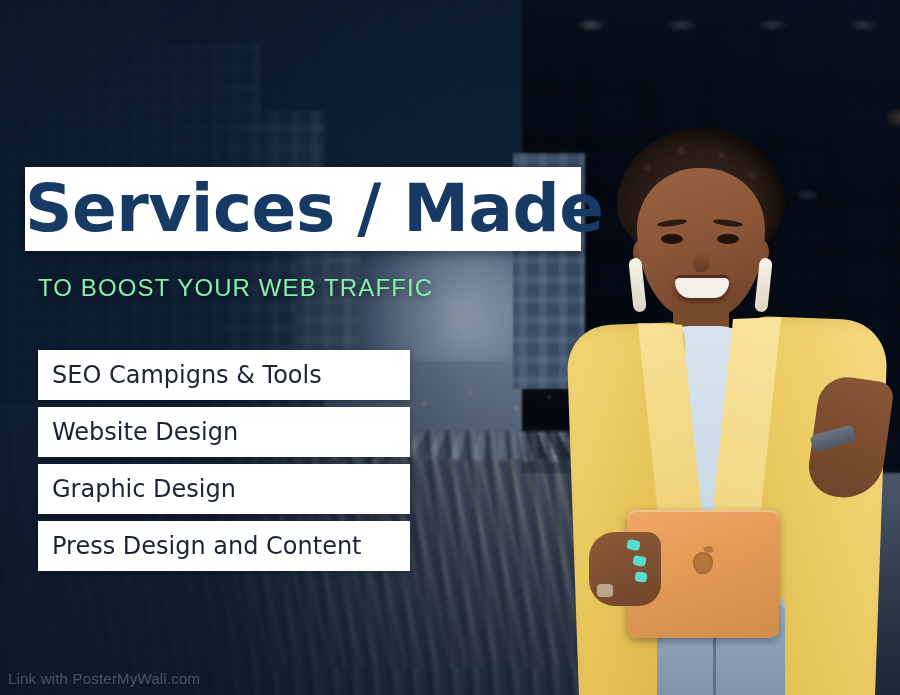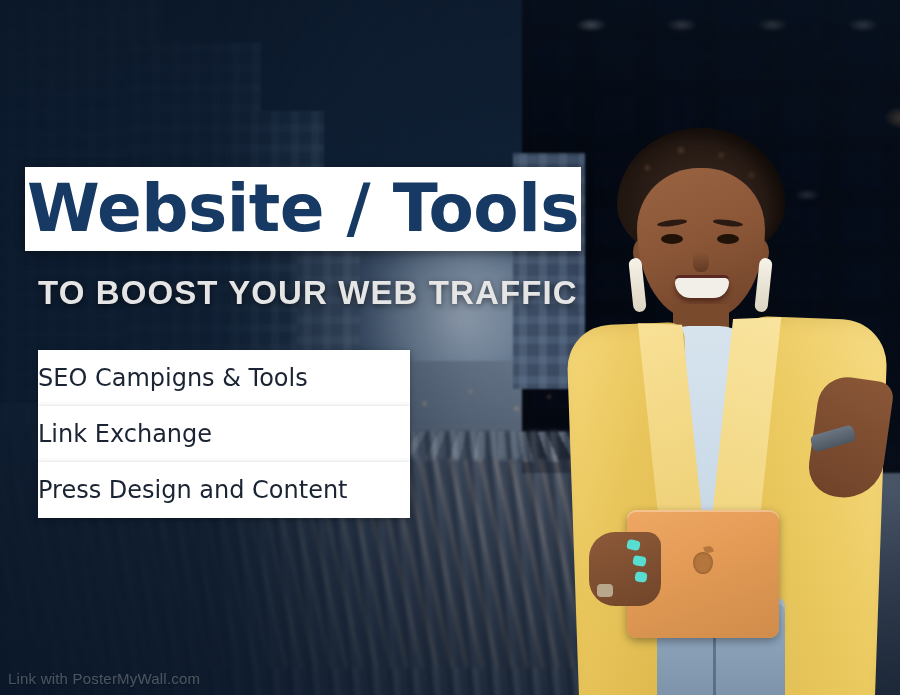--- a/index.html
+++ b/index.html
@@ -247,31 +247,32 @@
   }
   .headline{
     position:absolute; left:0; right:0; top:50%; transform:translateY(-50%);
     text-align:center; color:#163a63;
     font-size:66px; font-weight:700; letter-spacing:-.5px; line-height:1;
     white-space:nowrap;
     font-family:"DejaVu Sans","Liberation Sans",sans-serif;
   }
   .subline{
     position:absolute; left:38px; top:276px;
-    color:#e5e5e5; font-size:33px; line-height:1; letter-spacing:1.1px;
-    font-weight:700; text-shadow:0 2px 6px rgba(0,0,0,.5);
+    color:#86efac; font-size:24px; line-height:1; letter-spacing:1.1px;
+    font-weight:400; text-shadow:0 2px 6px rgba(0,0,0,.5);
     white-space:nowrap;
   }
 
   .services{ position:absolute; left:38px; top:350px; width:372px; }
   .svc{
     position:relative;
-    height:56px; 
+    height:50px; margin-bottom:7px;
     background:#ffffff;
     display:flex; align-items:center;
+    padding-left:14px;
     box-shadow:0 2px 6px rgba(0,0,0,.3);
   }
   .svc-label{
     color:#1b2433; font-size:24px; line-height:1; font-weight:400;
     white-space:nowrap;
     font-family:"DejaVu Sans","Liberation Sans",sans-serif;
   }
 
   .watermark{
     position:absolute; left:8px; bottom:8px;
@@ -356,31 +357,34 @@
     <div class="p-el apple-leaf"></div>
     <div class="p-el hand-l"></div>
     <div class="p-el nail1"></div>
     <div class="p-el nail2"></div>
     <div class="p-el nail3"></div>
     <div class="p-el ring"></div>
   </div>
 
 
   <div class="headline-band">
-    <div class="headline">Website / Tools</div>
+    <div class="headline">Services / Made</div>
   </div>
 
   <div class="subline">TO BOOST YOUR WEB TRAFFIC</div>
 
   <div class="services">
     <div class="svc">
       <span class="svc-label">SEO Campigns &amp; Tools</span>
     </div>
     <div class="svc">
-      <span class="svc-label">Link Exchange</span>
+      <span class="svc-label">Website Design</span>
+    </div>
+    <div class="svc">
+      <span class="svc-label">Graphic Design</span>
     </div>
     <div class="svc">
       <span class="svc-label">Press Design and Content</span>
     </div>
   </div>
 
   <div class="watermark">Link with PosterMyWall.com</div>
 
 </div>
 

